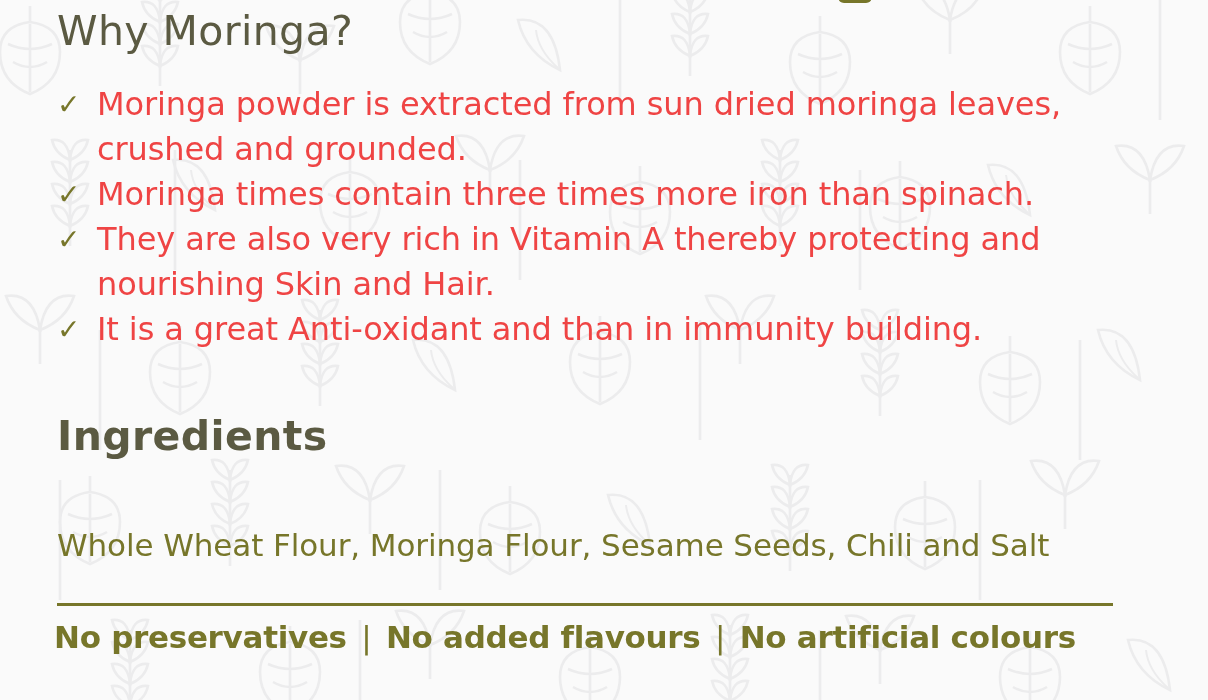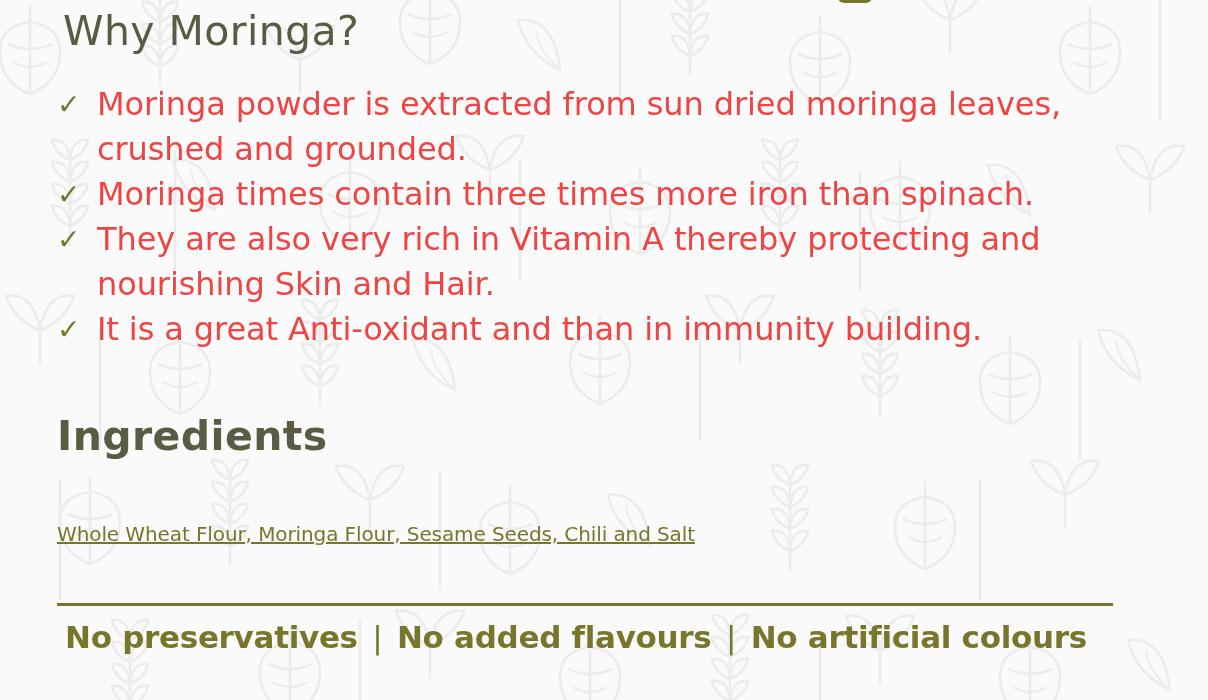--- a/index.html
+++ b/index.html
@@ -39,21 +39,21 @@
     font-size: 41px;
     line-height: 1.0;
     color: #5b5a42;
     letter-spacing: 0.4px;
     margin: 0;
     white-space: nowrap;
   }
 
   #why-heading {
     position: absolute;
-    left: 63px;
+    left: 57px;
     top: 11px;
   }
 
   #bullet-list {
     position: absolute;
     left: 57px;
     top: 82px;
     width: 1110px;
     list-style: none;
     margin: 0;
@@ -90,38 +90,37 @@
     top: 416px;
     font-weight: bold;
   }
 
   #ingredients-text {
     position: absolute;
     left: 57px;
     top: 492px;
     width: 1060px;
     color: #77762a;
-    font-size: 20px;
+    font-size: 31px;
     line-height: 44px;
     letter-spacing: -0.1px;
-    text-decoration: underline;
   }
 
   #divider {
     position: absolute;
     left: 57px;
     top: 603px;
     width: 1056px;
     height: 3px;
     background: #77762a;
   }
 
   #claims-row {
     position: absolute;
-    left: 65px;
+    left: 54px;
     top: 614px;
     width: 1080px;
     color: #77762a;
     font-size: 31px;
     line-height: 46px;
     font-weight: bold;
     letter-spacing: -0.3px;
     white-space: nowrap;
   }
   .claim-sep {

